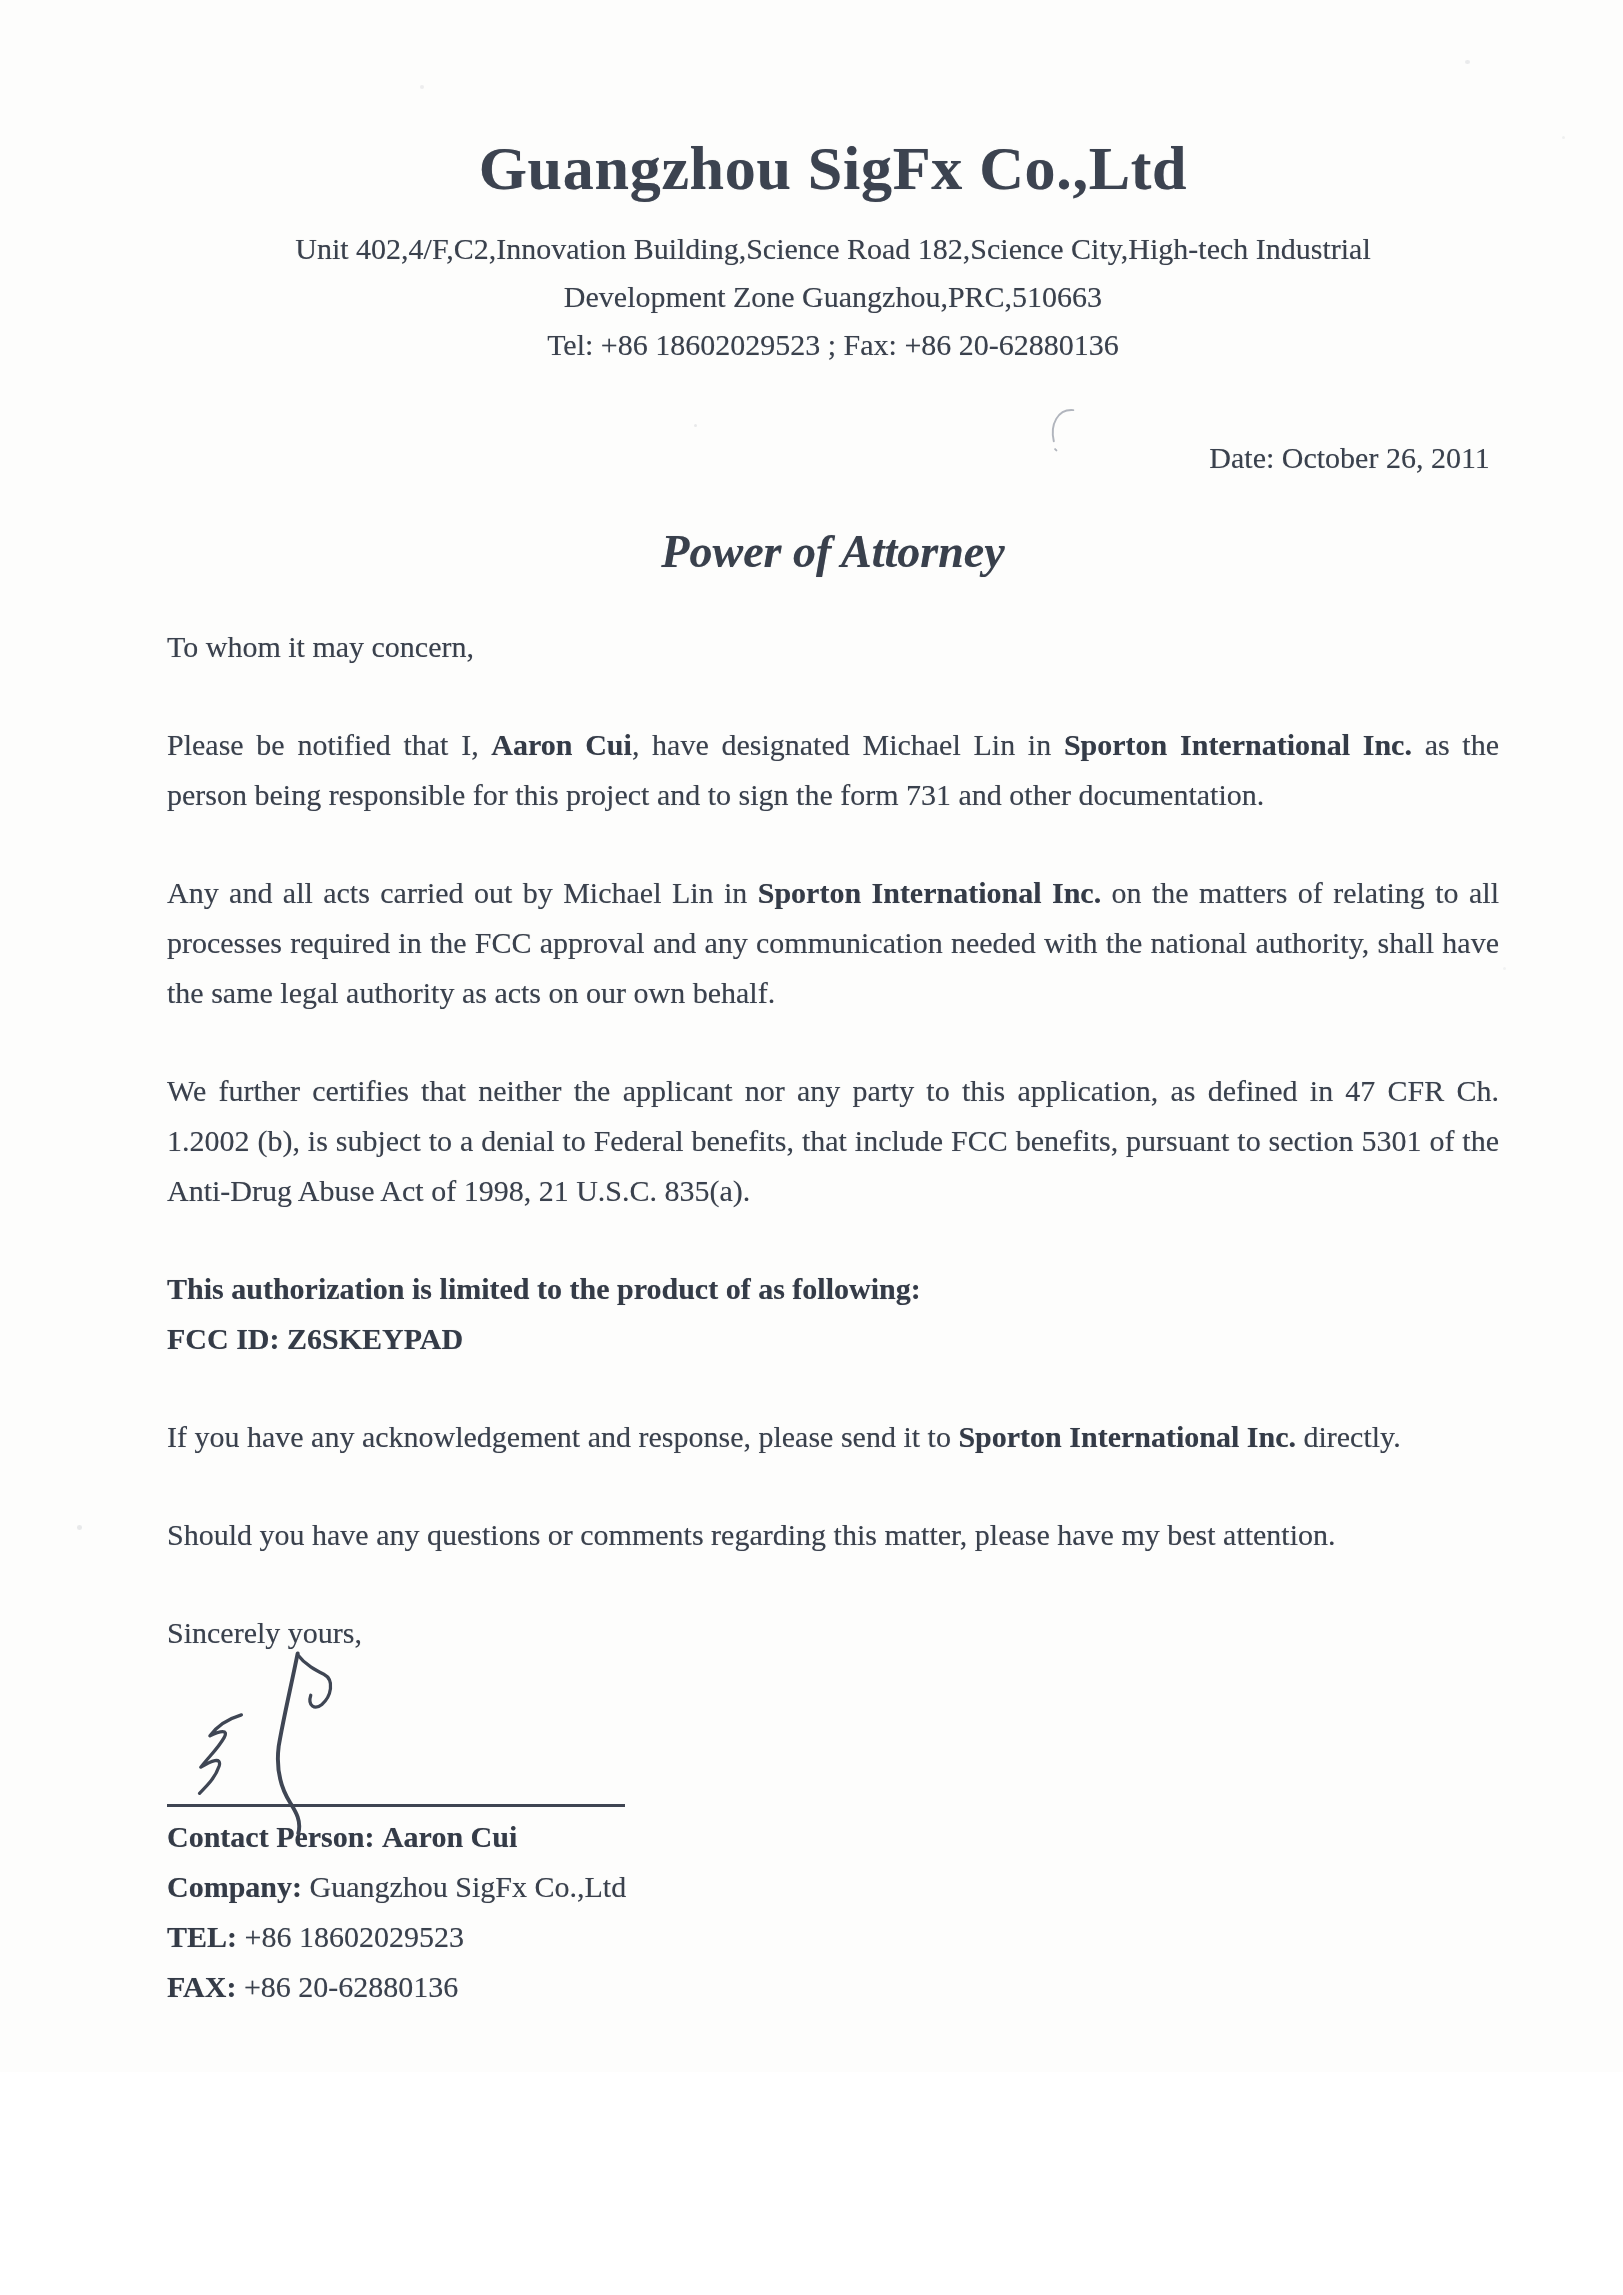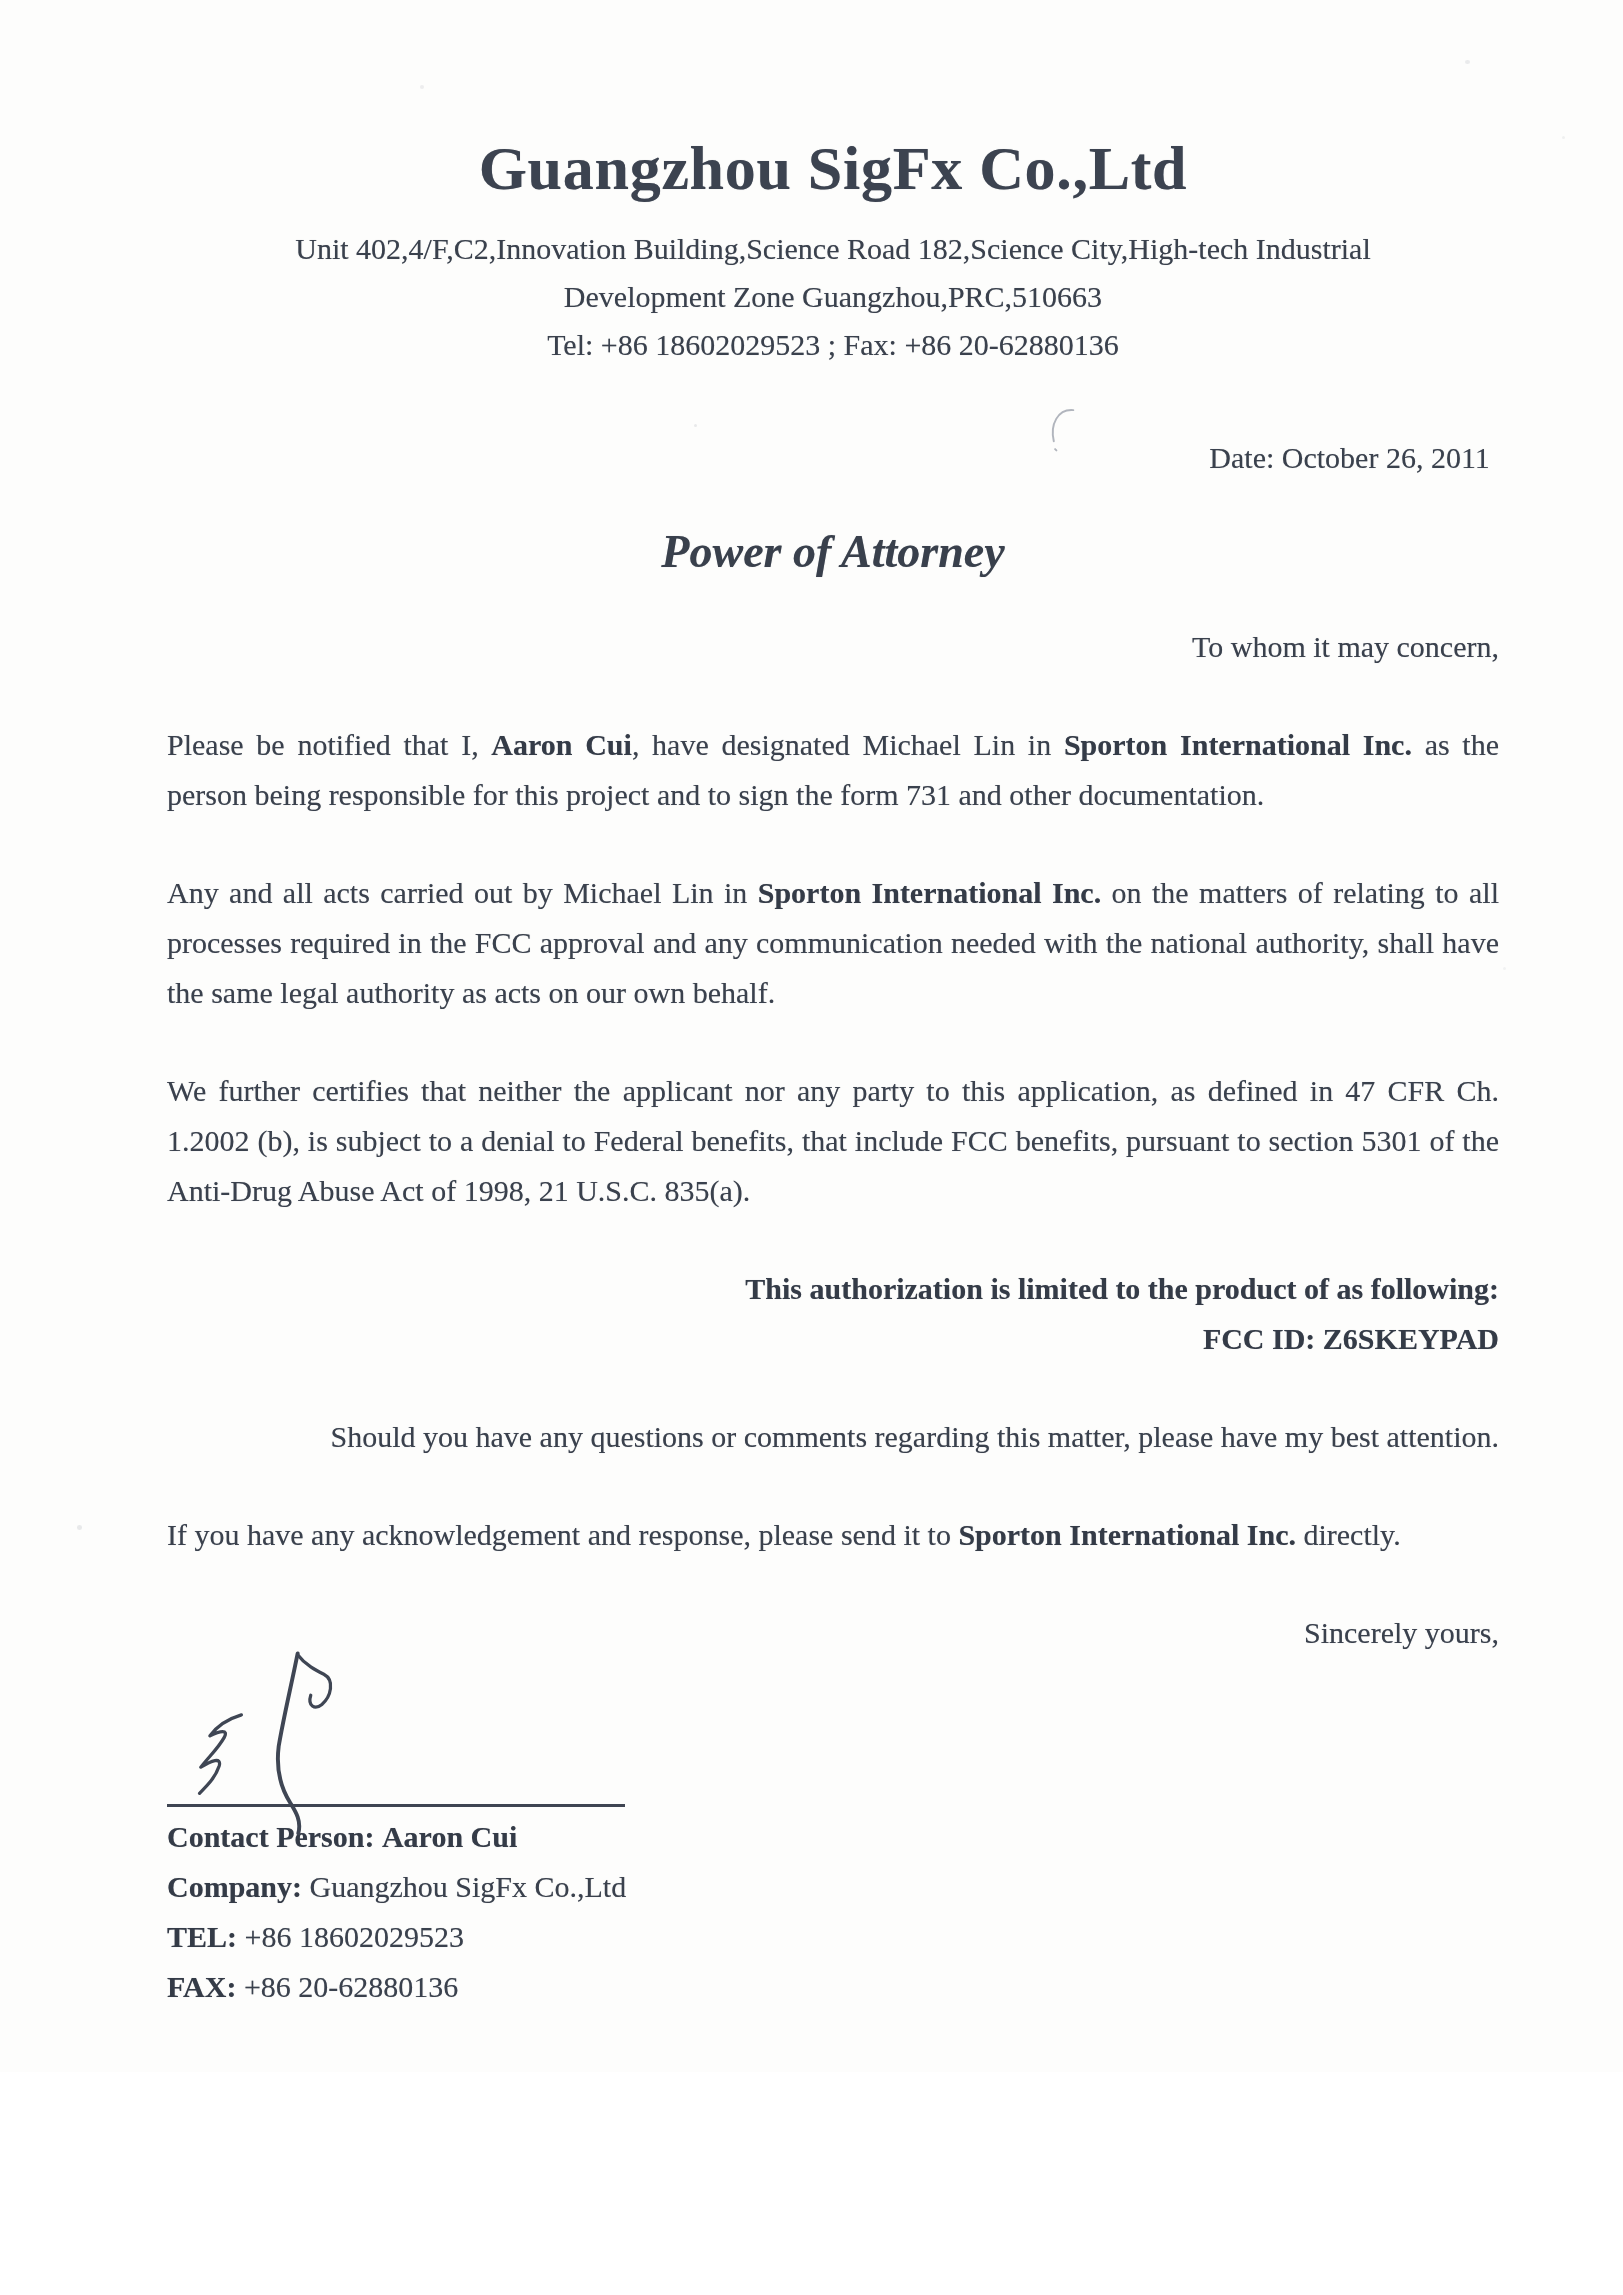--- a/index.html
+++ b/index.html
@@ -37,21 +37,21 @@
   .doc-title {
     margin-top:41px;
     text-align:center;
     font-size:46px; font-weight:bold;
     color:#39404c;
     line-height:56px;
     font-style:italic;
   }
   .para {
     margin:48px 0 0 0;
-    font-size:30px; line-height:50px;text-align:right;
+    font-size:30px; line-height:50px;
   }
   .justify { text-align:justify; }
   .salutation { margin-top:42px; }
   strong, .bold { font-weight:bold; color:#343b47; }
   .bold-block { font-weight:bold; color:#343b47; }
   .closing { margin-top:48px; }
   .signature-area {
     position:relative;
     height:149px;
     margin-top:0;
@@ -107,23 +107,23 @@
 
     <p class="para justify"><span>Any and all acts carried out by Michael Lin in </span><strong>Sporton International Inc.</strong><span> on the matters of relating to all processes required in the FCC approval and any communication needed with the national authority, shall have the same legal authority as acts on our own behalf.</span></p>
 
     <p class="para justify">We further certifies that neither the applicant nor any party to this application, as defined in 47 CFR Ch. 1.2002 (b), is subject to a denial to Federal benefits, that include FCC benefits, pursuant to section 5301 of the Anti-Drug Abuse Act of 1998, 21 U.S.C. 835(a).</p>
 
     <div class="para bold-block">
       <div>This authorization is limited to the product of as following:</div>
       <div>FCC ID: Z6SKEYPAD</div>
     </div>
 
+    <p class="para justify"><span>If you have any acknowledgement and response, please send it to </span><strong>Sporton International Inc.</strong><span> directly.</span></p>
+
     <p class="para">Should you have any questions or comments regarding this matter, please have my best attention.</p>
-
-    <p class="para justify"><span>If you have any acknowledgement and response, please send it to </span><strong>Sporton International Inc.</strong><span> directly.</span></p>
 
     <p class="para closing">Sincerely yours,</p>
 
     <div class="signature-area">
       <svg class="signature-svg" viewBox="0 0 240 290" fill="none" xmlns="http://www.w3.org/2000/svg">
         <path d="M160 8 C150 58 138 108 131 150 C127 182 133 212 149 237 C157 250 166 264 161 283" stroke="#3f4654" stroke-width="6" stroke-linecap="round" stroke-linejoin="round"></path>
         <path d="M160 10 C172 26 188 34 200 40 C217 49 211 74 197 86 C186 95 175 88 180 72" stroke="#3f4654" stroke-width="5" stroke-linecap="round" stroke-linejoin="round"></path>
         <path d="M74 102 C54 108 36 120 26 134 C42 126 54 124 48 136 C38 154 24 166 12 182 C28 172 44 166 40 180 C34 198 22 210 10 222" stroke="#3f4654" stroke-width="5" stroke-linecap="round" stroke-linejoin="round"></path>
       </svg>
       <div class="signature-line"></div>

